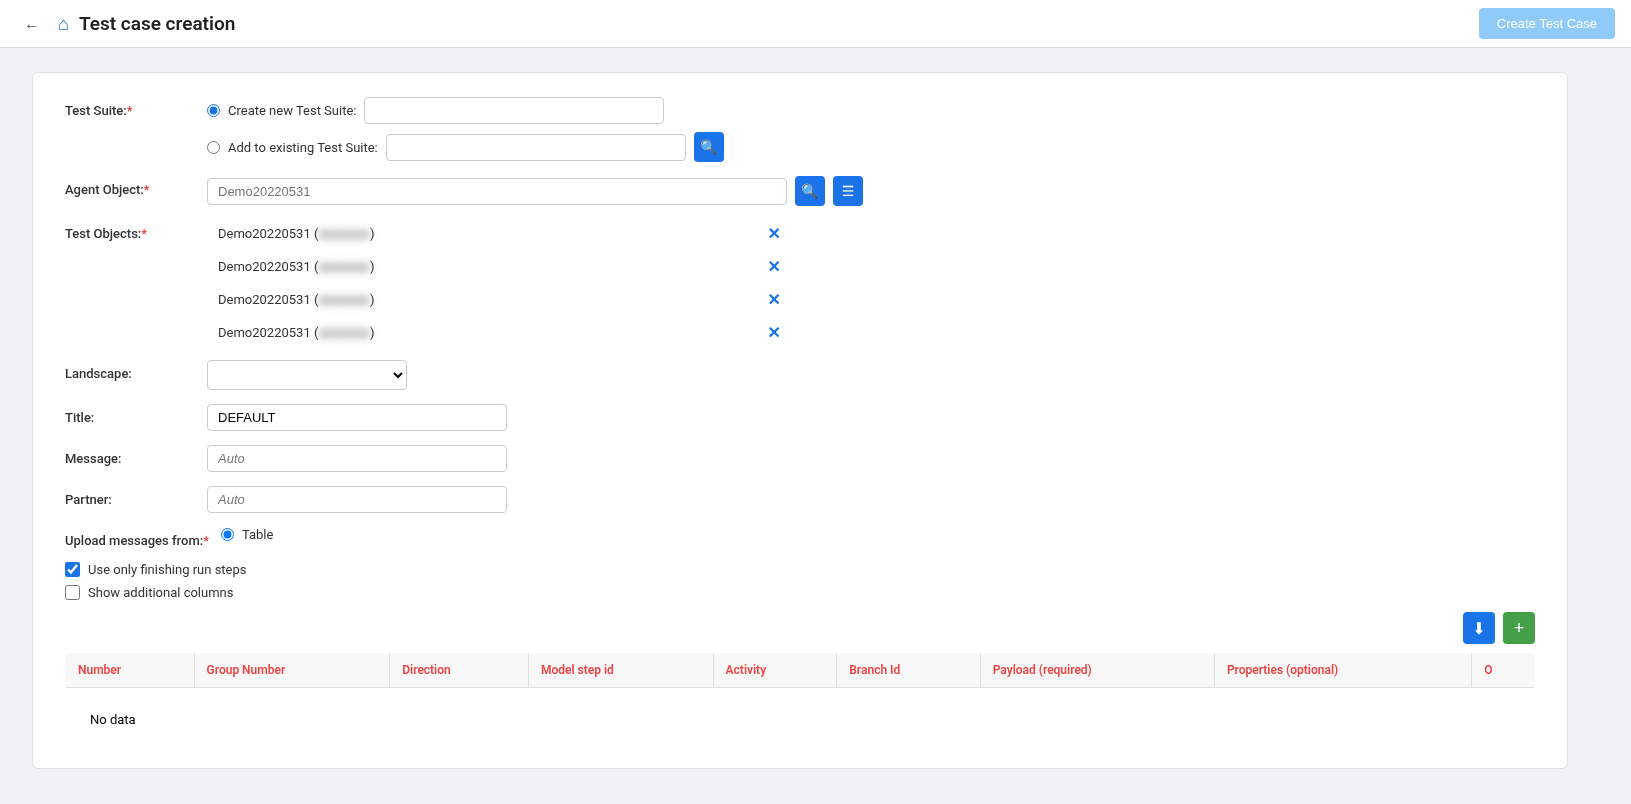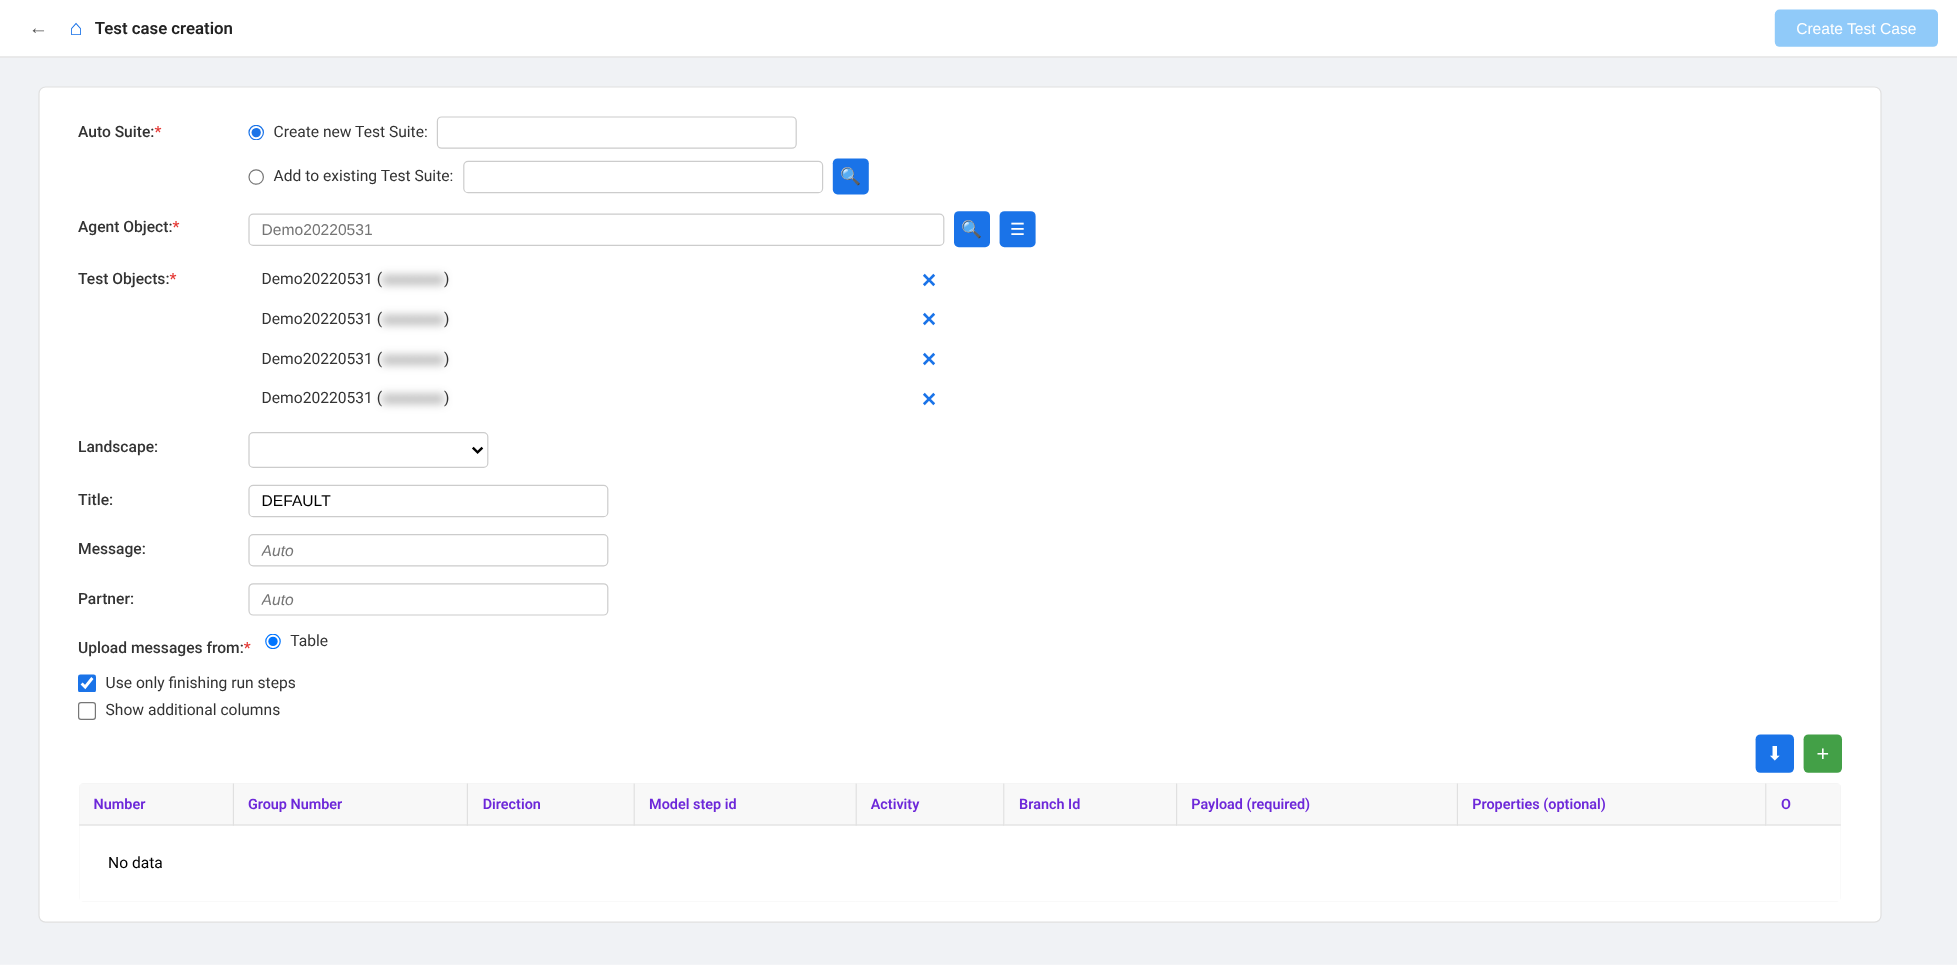--- a/index.html
+++ b/index.html
@@ -14,21 +14,21 @@
       height: 48px;
       gap: 10px;
     }
     .back-btn {
       background: none; border: none; cursor: pointer; color: #555; font-size: 16px; padding: 4px 8px; display: flex; align-items: center;
     }
     .home-icon-wrap {
       color: #1a73e8; font-size: 18px;
     }
     .top-bar-title {
-      font-size: 14px; font-weight: 600; color: #222;
+      font-size: 19px; font-weight: 600; color: #222;
     }
     .spacer { flex: 1; }
     .create-btn {
       background: #90caf9; color: #fff; border: none; padding: 8px 18px; border-radius: 4px; font-size: 13px; cursor: pointer; font-weight: 500;
     }
 
     .main-content {
       padding: 24px 32px;
       max-width: 1600px;
     }
@@ -126,21 +126,21 @@
       background: #43a047; border: none; border-radius: 4px; width: 32px; height: 32px; display: flex; align-items: center; justify-content: center; cursor: pointer; color: #fff; font-size: 18px;
     }
     .icon-btn-blue {
       background: #1a73e8; border: none; border-radius: 4px; width: 32px; height: 32px; display: flex; align-items: center; justify-content: center; cursor: pointer; color: #fff; font-size: 16px;
     }
 
     .data-table {
       width: 100%; border-collapse: collapse; background: #fff; border: 1px solid #e0e0e0; border-radius: 4px; overflow: hidden;
     }
     .data-table th {
-      background: #f8f8f8; border: 1px solid #e0e0e0; padding: 10px 12px; font-size: 12px; font-weight: 600; color: #6d28d9; text-align: left; white-space: nowrap;
+      background: #f8f8f8; border: 1px solid #e0e0e0; padding: 10px 12px; font-size: 12px; font-weight: 600; color: #ef4444; text-align: left; white-space: nowrap;
     }
     .data-table td {
       border: 1px solid #e0e0e0; padding: 10px 12px; font-size: 12px; color: #555;
     }
 
     .no-data-row td {
       text-align: left; color: #000000; padding: 24px; font-size: 13px;
     }
 
     .upload-section {
@@ -160,21 +160,21 @@
   <span class="top-bar-title">Test case creation</span>
   <div class="spacer"></div>
   <button class="create-btn">Create Test Case</button>
 </div>
 
 <div class="main-content">
   <div class="form-section">
 
     <div class="form-row">
       <div class="form-label">
-        <span>Auto Suite:</span><span class="required">*</span>
+        <span>Test Suite:</span><span class="required">*</span>
       </div>
       <div class="form-controls">
         <div class="radio-row">
           <input type="radio" name="test_suite" id="create_new" checked="" style="">
           <label class="radio-label" for="create_new">Create new Test Suite:</label>
           <input type="text" class="text-input text-input-wide" style="">
         </div>
         <div class="radio-row">
           <input type="radio" name="test_suite" id="add_existing" style="">
           <label class="radio-label" for="add_existing">Add to existing Test Suite:</label>

